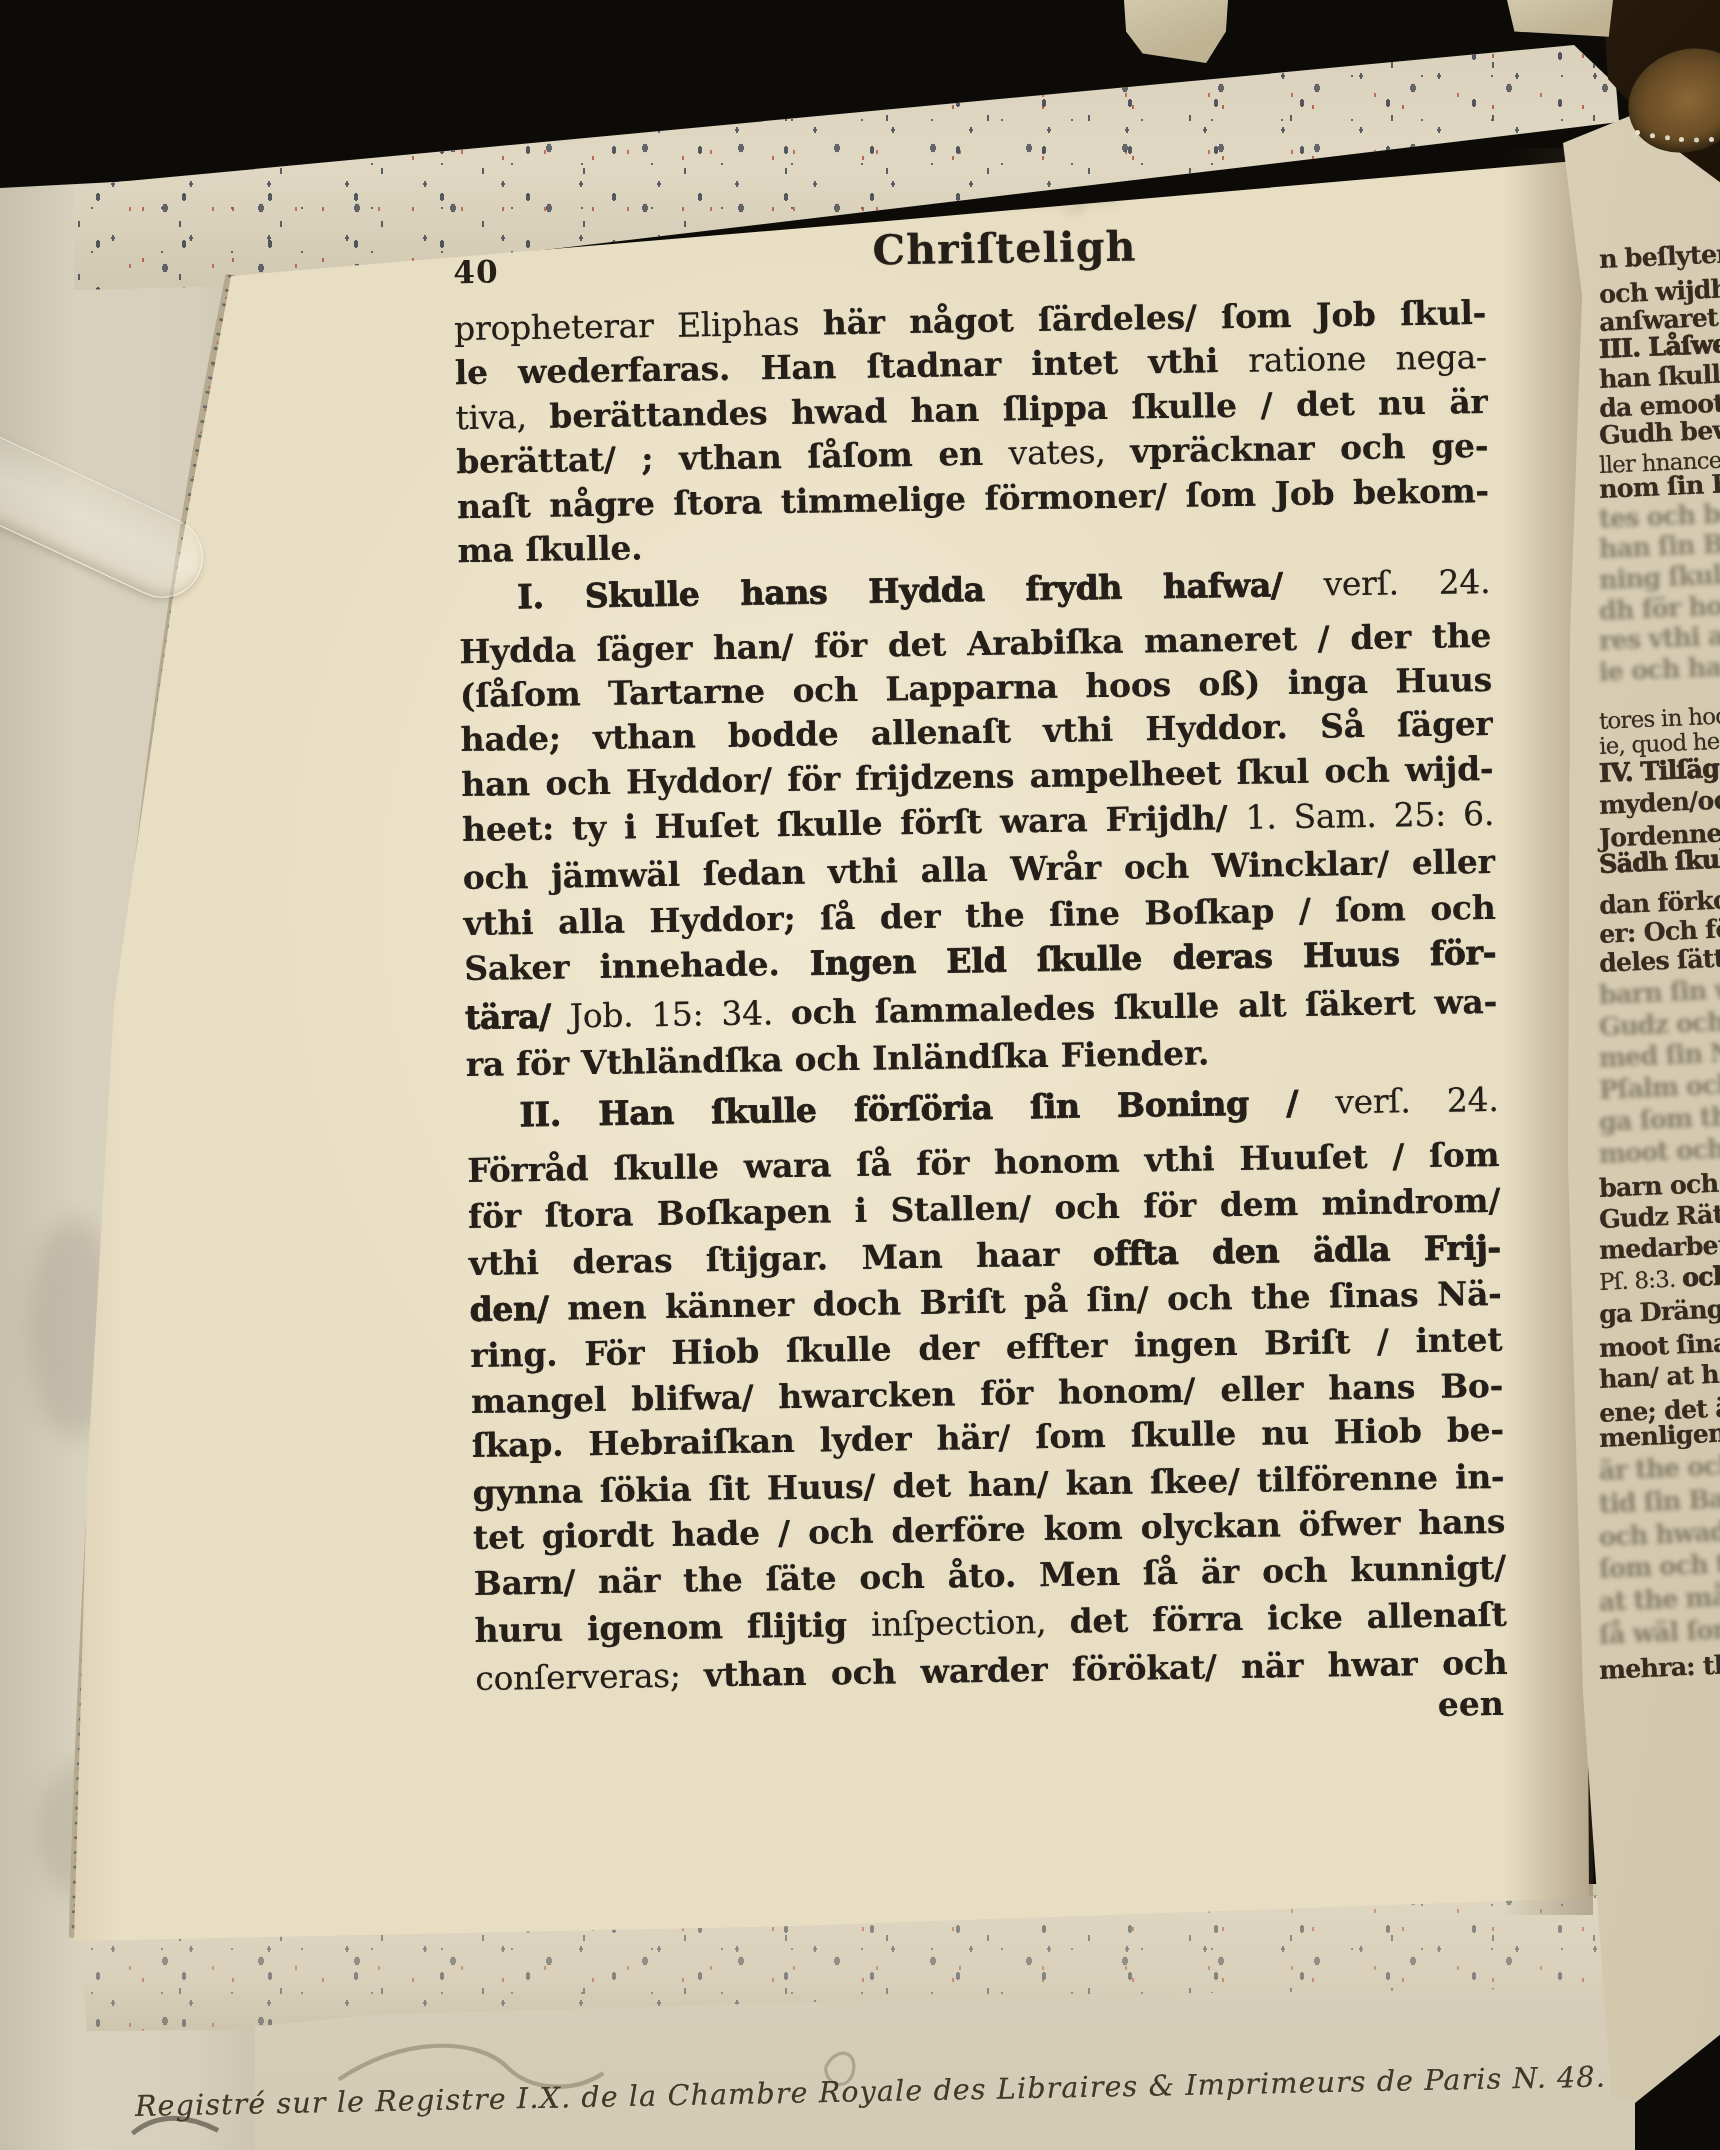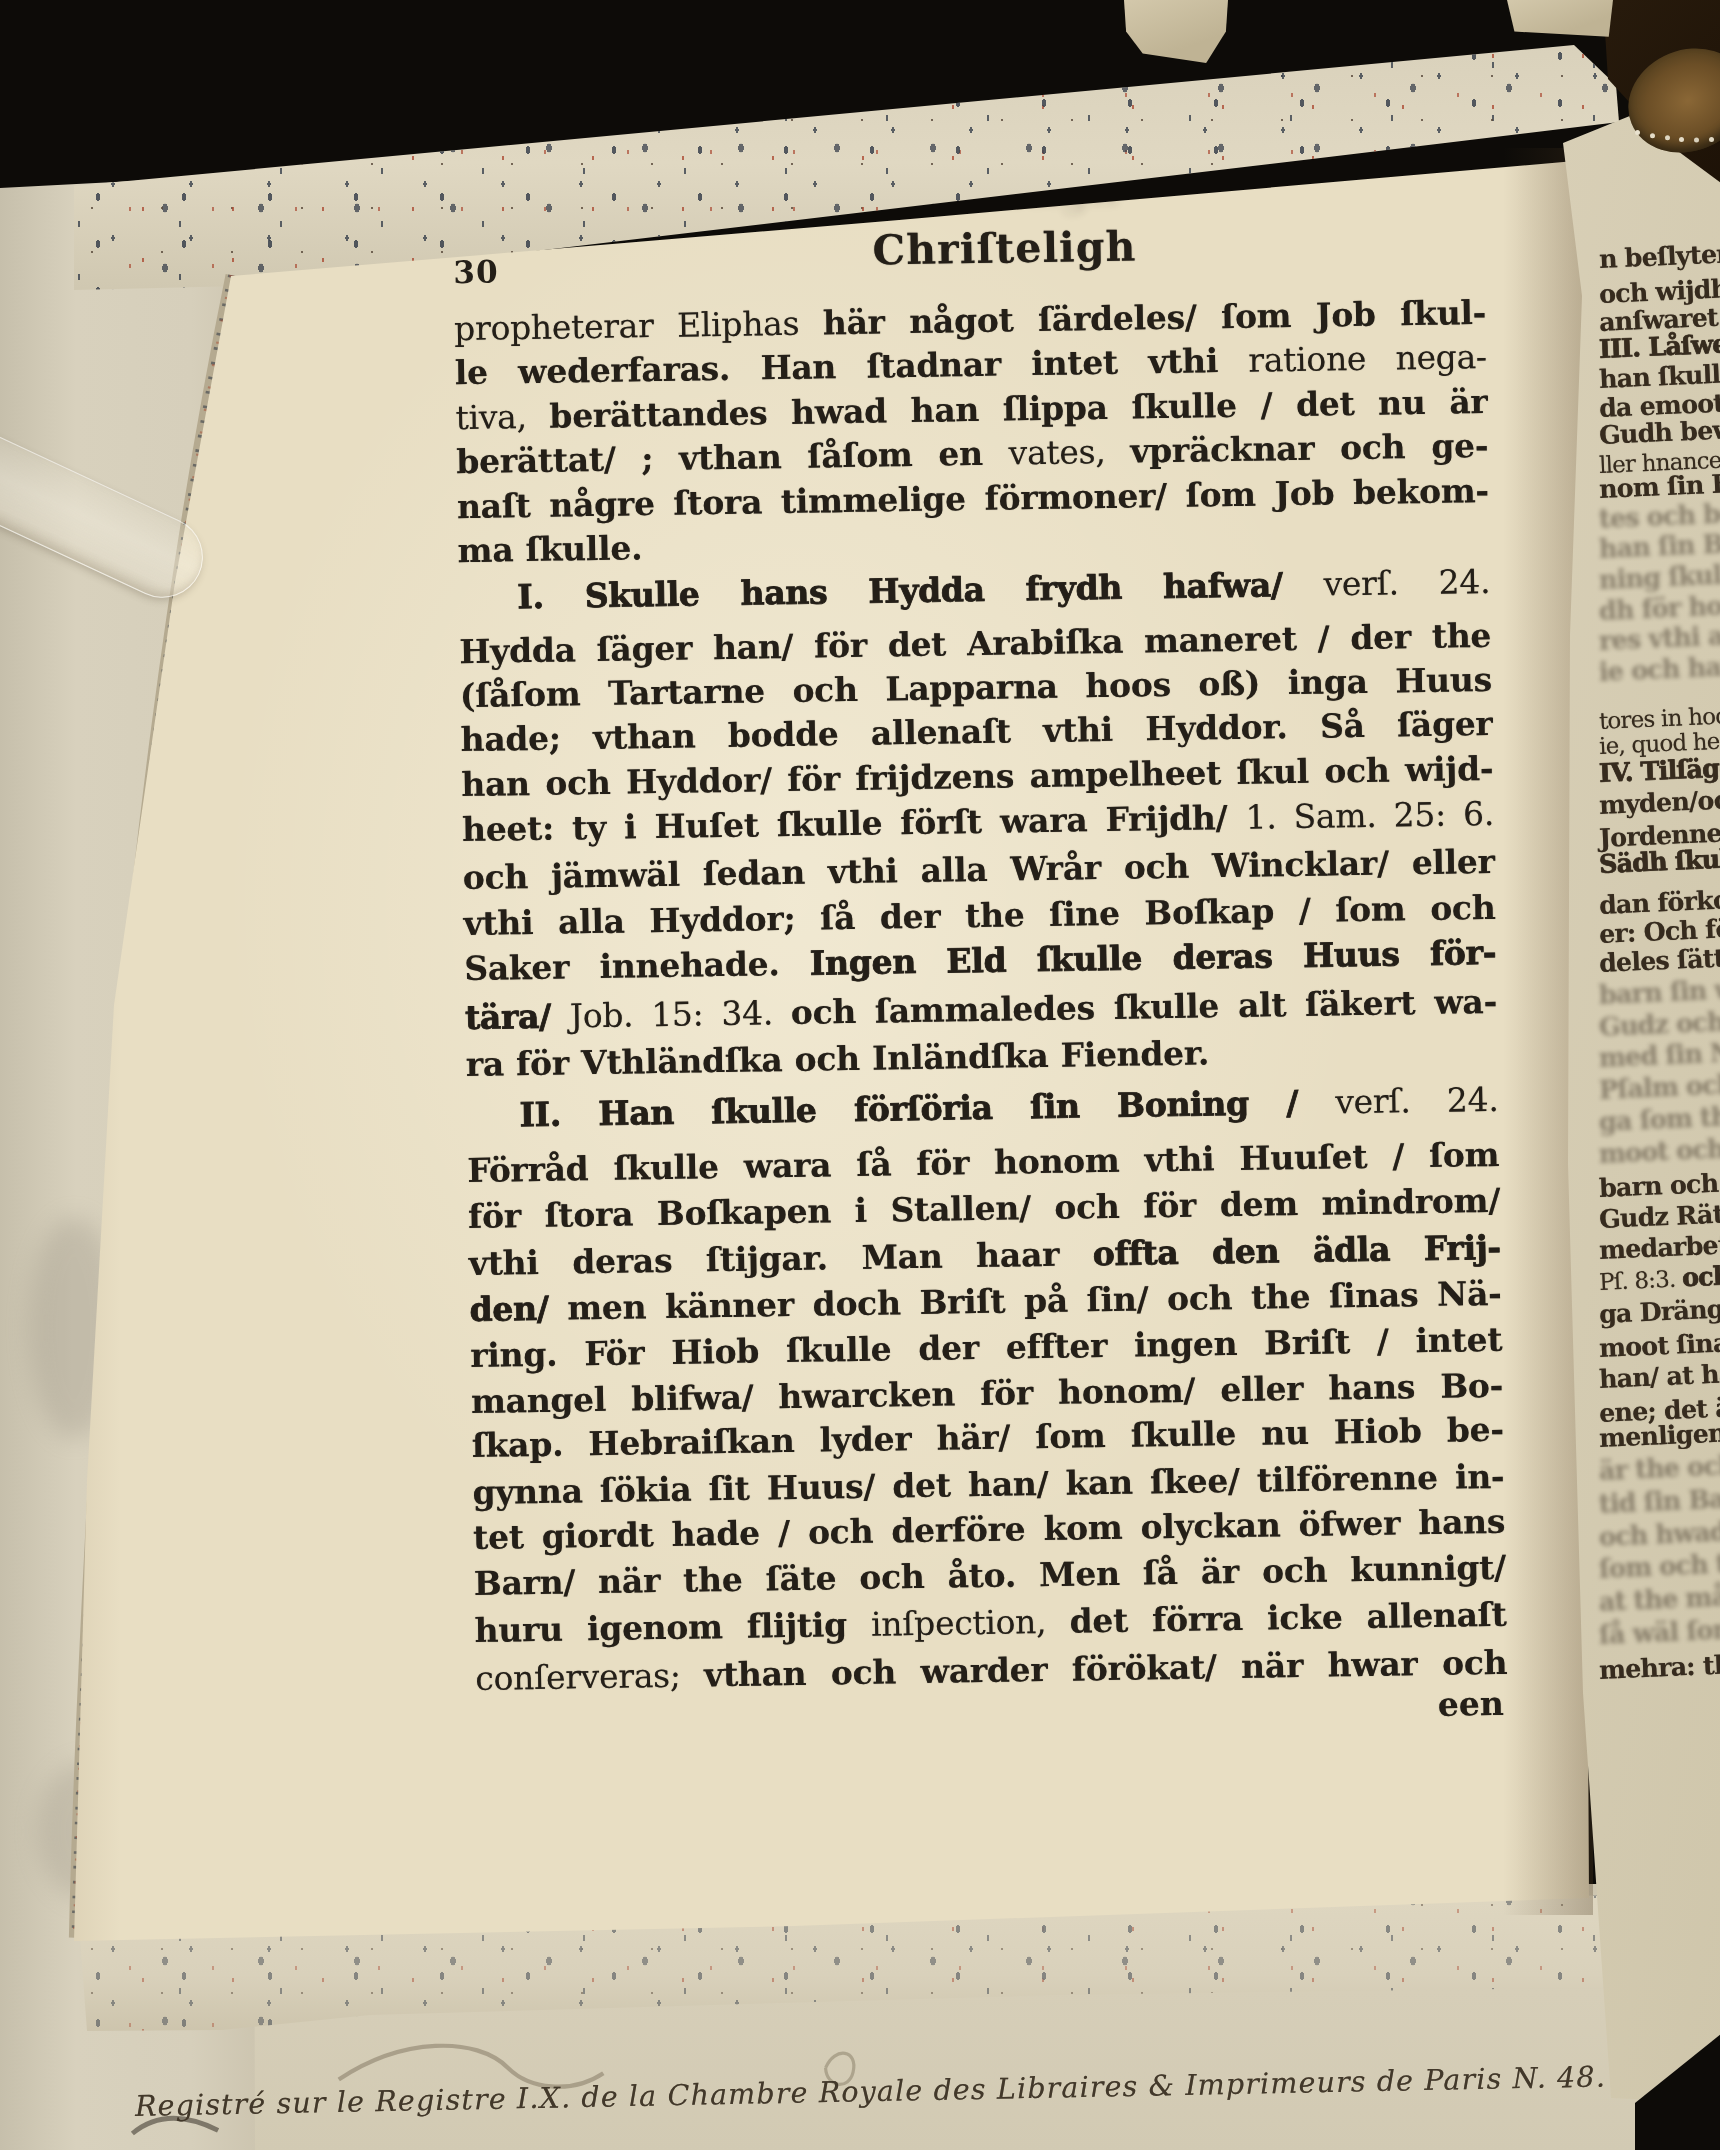--- a/index.html
+++ b/index.html
@@ -131,21 +131,21 @@
   <div id="bottom-edge-spots" class="speck"></div>
 
   <svg id="gutter-seam" style="position:absolute;left:0;top:0;" width="1721" height="2151" viewBox="0 0 3252 4065">
     <path d="M438,520 C340,1000 240,1700 200,2400 C172,2900 150,3300 142,3662" fill="none" stroke="#b5aa90" stroke-width="24"></path>
     <path d="M438,520 C340,1000 240,1700 200,2400 C172,2900 150,3300 142,3662" fill="none" stroke="rgba(44,52,66,.55)" stroke-width="14" stroke-dasharray="5 23"></path>
     <path d="M438,520 C340,1000 240,1700 200,2400 C172,2900 150,3300 142,3662" fill="none" stroke="rgba(168,74,48,.5)" stroke-width="9" stroke-dasharray="4 39"></path>
   </svg>
 
   <div id="page">
     <div id="page-inner">
-      <div id="page-number">30</div>
+      <div id="page-number">40</div>
       <div id="header-ghost">Chriſteligh</div>
       <div id="running-header">Chriſteligh</div>
       <div id="main-lines">
           <div class="tline just" style="top: 307px;"><span class="rom">propheterar Eliphas </span><span class="frak">här något ſärdeles/ ſom Job ſkul-</span></div>
           <div class="tline just" style="top: 351px;"><span class="frak">le wederfaras.  Han ſtadnar intet vthi </span><span class="rom">ratione nega-</span></div>
           <div class="tline just" style="top: 396px;"><span class="rom">tiva, </span><span class="frak">berättandes hwad han ſlippa ſkulle / det nu är</span></div>
           <div class="tline just" style="top: 440px;"><span class="frak">berättat/ ; vthan ſåſom en </span><span class="rom">vates, </span><span class="frak">vpräcknar och ge-</span></div>
           <div class="tline just" style="top: 485px;"><span class="frak">naſt någre ſtora timmelige förmoner/ ſom Job bekom-</span></div>
           <div class="tline" style="top: 529px;"><span class="frak">ma ſkulle.</span></div>
           <div class="tline just head" style="top: 576px; text-indent: 59px;"><span class="frakbold">I. Skulle hans Hydda frydh hafwa/ </span><span class="rom">verſ. 24.</span></div>

